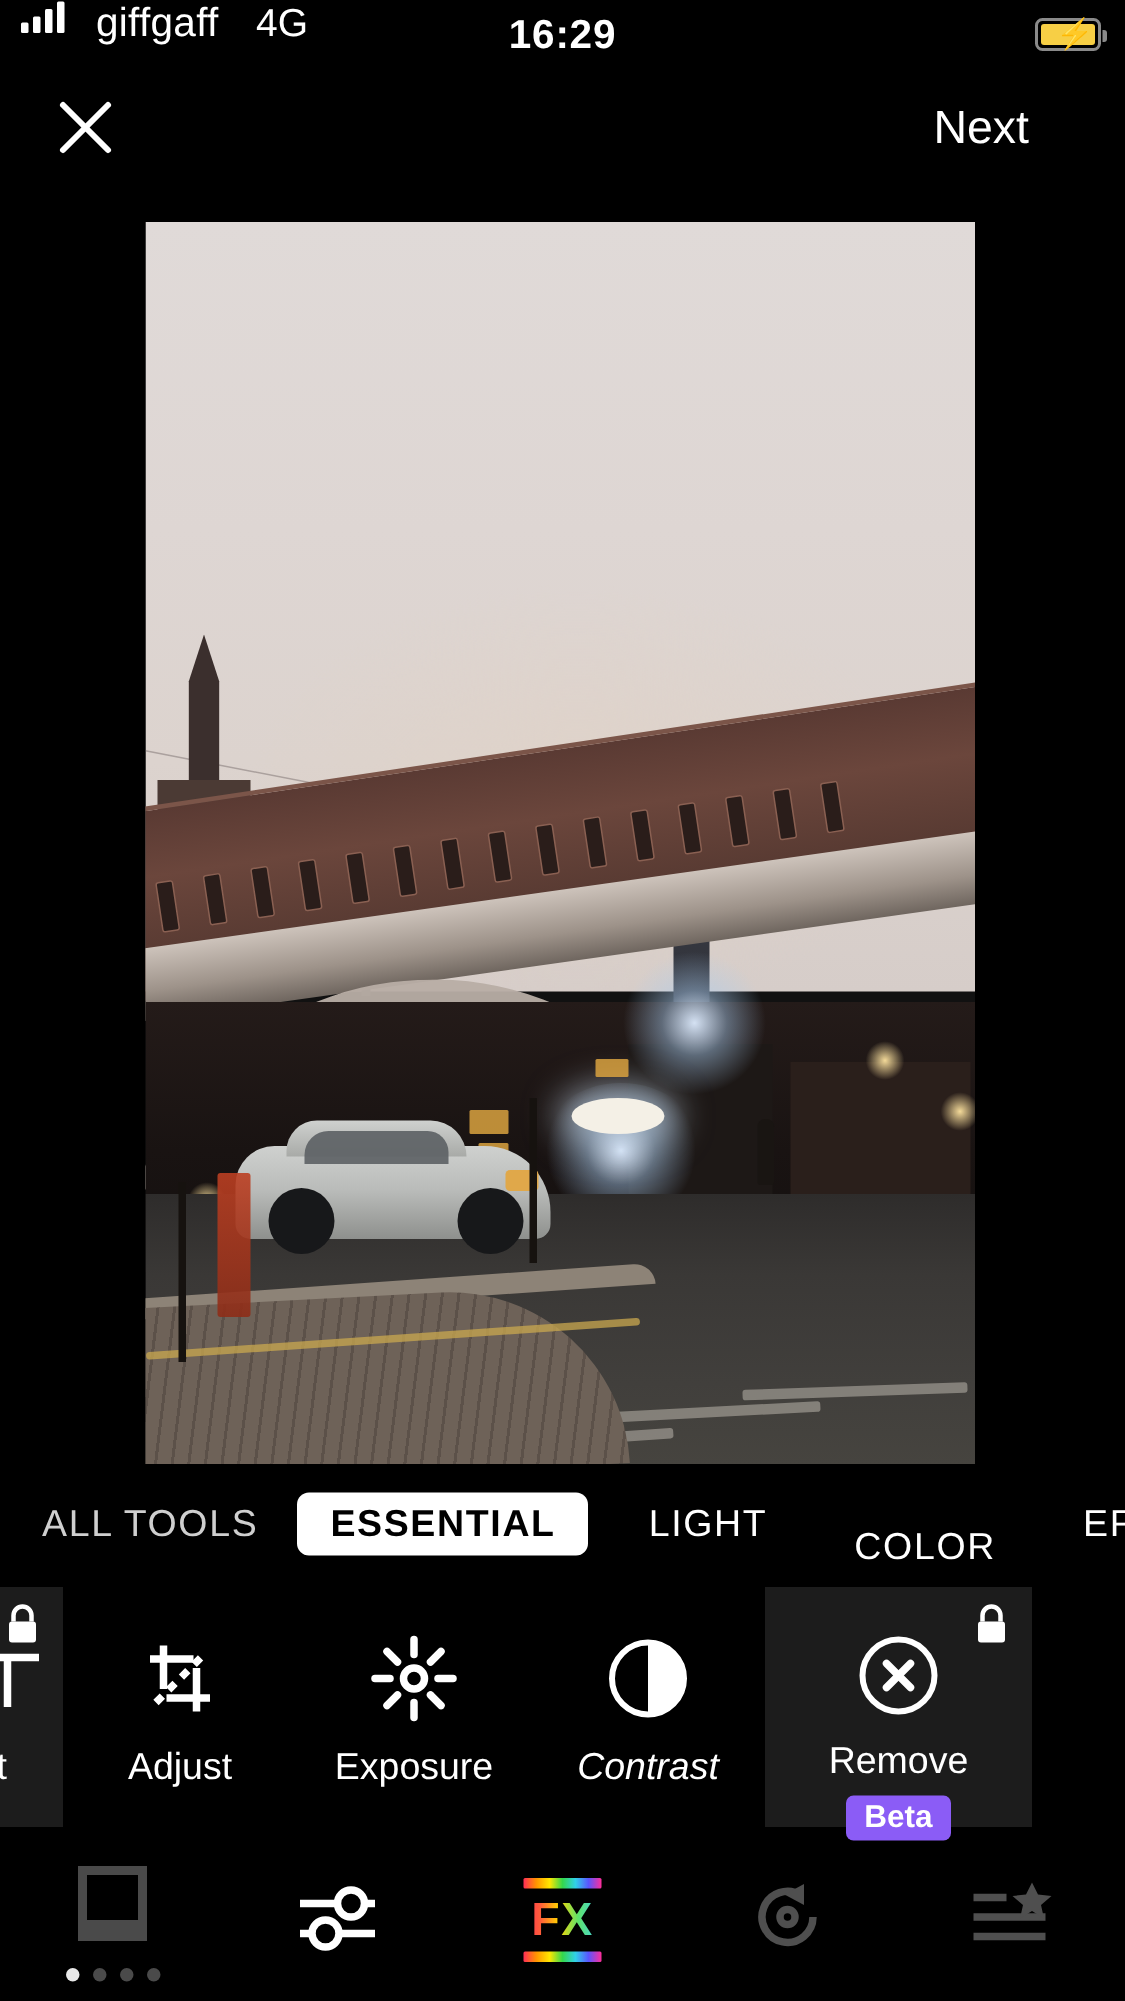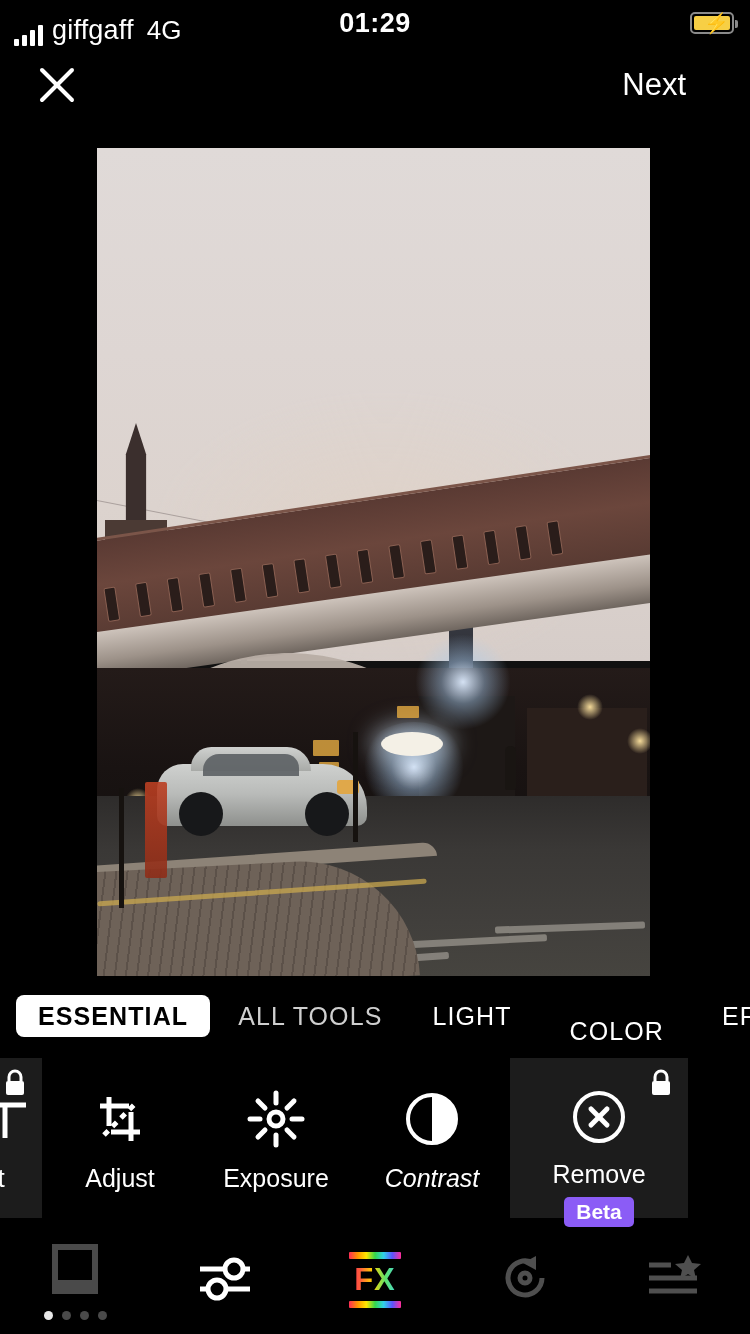--- a/index.html
+++ b/index.html
@@ -9,21 +9,21 @@
     font-family:"Liberation Sans", sans-serif;
     overflow:hidden;
   }
   .screen { position:relative; width:750px; height:1334px; background:#000; }
 
   
   .statusbar{
     position:absolute; top:0; left:0; width:750px; height:46px;
     display:flex; align-items:center; color:#fff;
   }
-  .sb-left{ position:absolute; left:14px; top:0; height:46px; display:flex; align-items:flex-end; gap:9px;}
+  .sb-left{ position:absolute; left:14px; top:0; height:46px; display:flex; align-items:flex-start; gap:21px;}
   .signal{ display:flex; align-items:flex-end; gap:3px; height:22px; }
   .signal i{ display:block; width:5px; background:#fff; border-radius:1px;}
   .signal i:nth-child(1){height:7px;}
   .signal i:nth-child(2){height:11px;}
   .signal i:nth-child(3){height:16px;}
   .signal i:nth-child(4){height:21px;}
   .carrier{ font-size:27px; letter-spacing:0.2px; }
   .netmode{ font-size:26px; margin-left:4px;}
   .sb-time{
     position:absolute; left:0; width:750px; top:0; height:46px;
@@ -268,21 +268,21 @@
     <div class="sb-left">
       <span class="signal">
         <i></i>
           <i></i>
           <i></i>
           <i></i>
       </span>
       <span class="carrier">giffgaff</span>
       <span class="netmode">4G</span>
     </div>
-    <div class="sb-time">01:29</div>
+    <div class="sb-time">16:29</div>
     <div class="sb-right">
       <span class="battery">
         <span class="fill"></span>
         <span class="bolt">⚡</span>
       </span>
     </div>
   </div>
 
   <div class="topnav">
     <div class="close-btn">
@@ -370,22 +370,22 @@
         <div class="taillight"></div>
       </div>
       <div class="redsign"></div>
       <div class="person"></div>
       <div class="lamp" style="left:256px; top:584px; height:110px;"></div>
       <div class="lamp" style="left:22px; top:640px; height:120px;"></div>
     </div>
   </div>
 
   <div class="tabs">
+    <div class="tab dim" style="margin-left:18px;">ALL TOOLS</div>
     <div class="tab active" style="margin-left:16px;">ESSENTIAL</div>
-    <div class="tab dim" style="margin-left:18px;">ALL TOOLS</div>
     <div class="tab" style="margin-left:30px;">LIGHT</div>
     <div class="tab" style="margin-left:38px;margin-top:30px;">COLOR</div>
     <div class="tab" style="margin-left:38px;">EFFECTS</div>
   </div>
 
   <div class="tools">
 
     <div class="tool card" style="width:86px; margin-left:-44px;">
       <span class="lock">
         <svg width="26" height="30" viewBox="0 0 26 30" aria-hidden="true">

